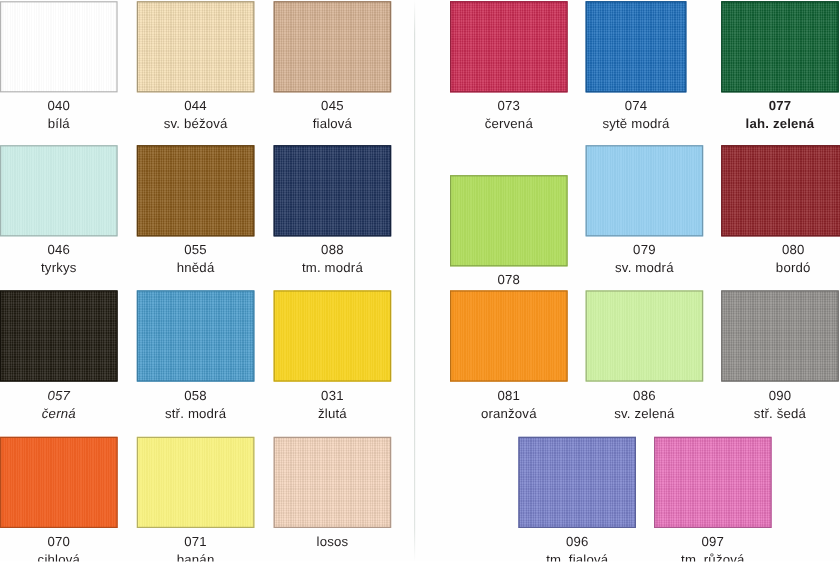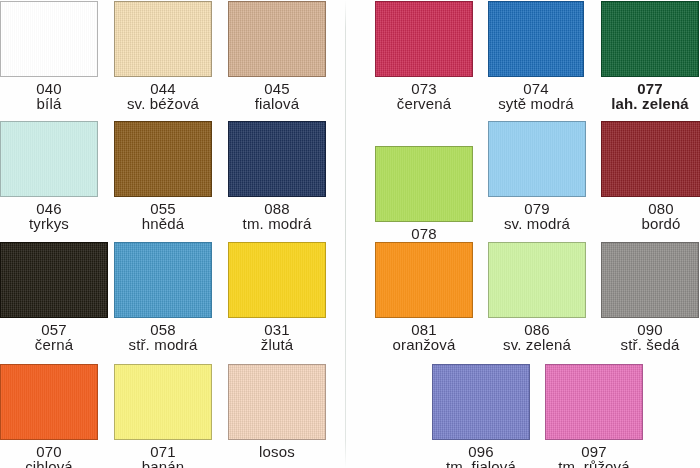--- a/index.html
+++ b/index.html
@@ -78,21 +78,21 @@
         rgba(0,0,0,0.018) 1px,
         rgba(0,0,0,0.018) 2px);
   }
 
   .swatch-label {
     position: absolute;
     left: 0;
     width: 100%;
     text-align: center;
     color: #231f20;
-    font-size: 15px;
+    font-size: 11px;
     line-height: 14.5px;
     letter-spacing: 0.15px;
     white-space: nowrap;
   }
 
   .swatch-code {
     display: block;
   }
 
   .swatch-name {
@@ -139,21 +139,21 @@
         <span class="swatch-name">hnědá</span>
       </div>
     </div>
     <div class="swatch-cell" style="left: 228px; top: 121px; width: 98px; height: 116px;">
       <div class="swatch-chip" title="056 tm. modrá" style="height: 76px; background-color: rgb(33, 53, 94); border-color: rgb(22, 34, 60);"></div>
       <div class="swatch-label" style="top: 81px;">
         <span class="swatch-code">088</span>
         <span class="swatch-name">tm. modrá</span>
       </div>
     </div>
-    <div class="swatch-cell" style="left: 0px; top: 242px; width: 108px; height: 116px;">
+    <div class="swatch-cell" style="left: 0px; top: 242px; width: 98px; height: 116px; font-style: italic;">
       <div class="swatch-chip" title="057 černá" style="height: 76px; background-color: rgb(33, 29, 19); border-color: rgb(20, 17, 10);"></div>
       <div class="swatch-label" style="top: 81px;">
         <span class="swatch-code">057</span>
         <span class="swatch-name">černá</span>
       </div>
     </div>
     <div class="swatch-cell" style="left: 114px; top: 242px; width: 98px; height: 116px;">
       <div class="swatch-chip" title="058 stř. modrá" style="height: 76px; background-color: rgb(74, 156, 203); border-color: rgb(59, 125, 163);"></div>
       <div class="swatch-label" style="top: 81px;">
         <span class="swatch-code">058</span>
@@ -187,21 +187,21 @@
         <span class="swatch-name">losos</span>
       </div>
     </div>
     <div class="swatch-cell" style="left: 375px; top: 1px; width: 98px; height: 116px;">
       <div class="swatch-chip" title="073 červená" style="height: 76px; background-color: rgb(203, 44, 84); border-color: rgb(147, 32, 61);"></div>
       <div class="swatch-label" style="top: 81px;">
         <span class="swatch-code">073</span>
         <span class="swatch-name">červená</span>
       </div>
     </div>
-    <div class="swatch-cell" style="left: 488px; top: 1px; width: 96px; height: 116px;">
+    <div class="swatch-cell" style="left: 488px; top: 1px; width: 84px; height: 116px;">
       <div class="swatch-chip" title="074 sytě modrá" style="height: 76px; background-color: rgb(31, 111, 187); border-color: rgb(23, 83, 140);"></div>
       <div class="swatch-label" style="top: 81px;">
         <span class="swatch-code">074</span>
         <span class="swatch-name">sytě modrá</span>
       </div>
     </div>
     <div class="swatch-cell" style="left: 601px; top: 1px; width: 98px; height: 116px; font-weight: bold;">
       <div class="swatch-chip" title="077 lah. zelená" style="height: 76px; background-color: rgb(17, 98, 52); border-color: rgb(11, 69, 38);"></div>
       <div class="swatch-label" style="top: 81px;">
         <span class="swatch-code">077</span>

